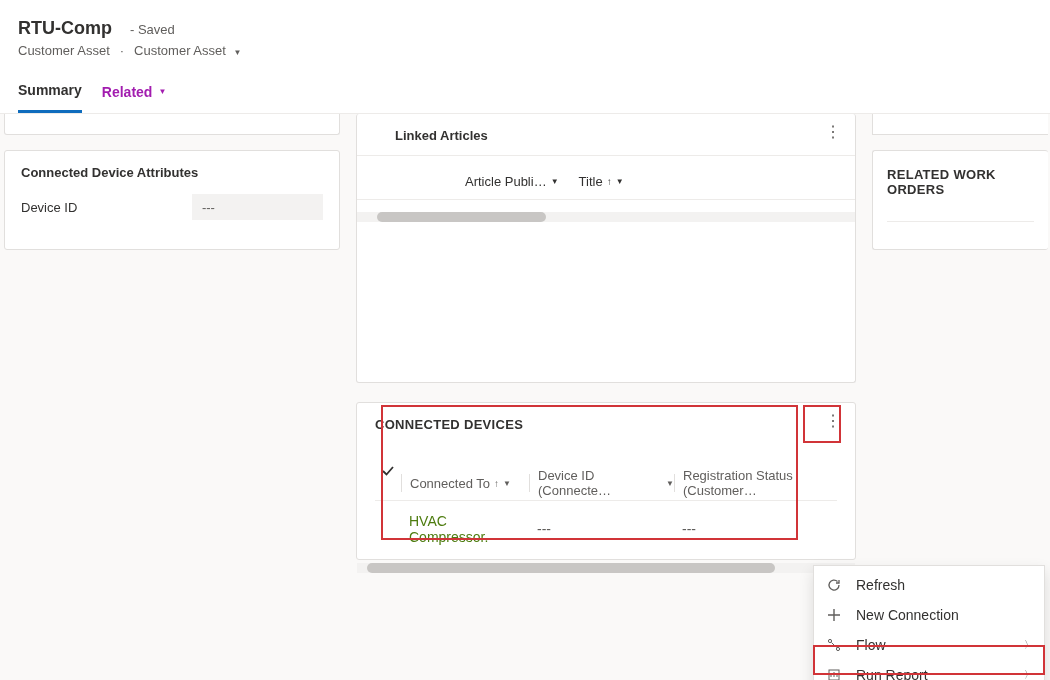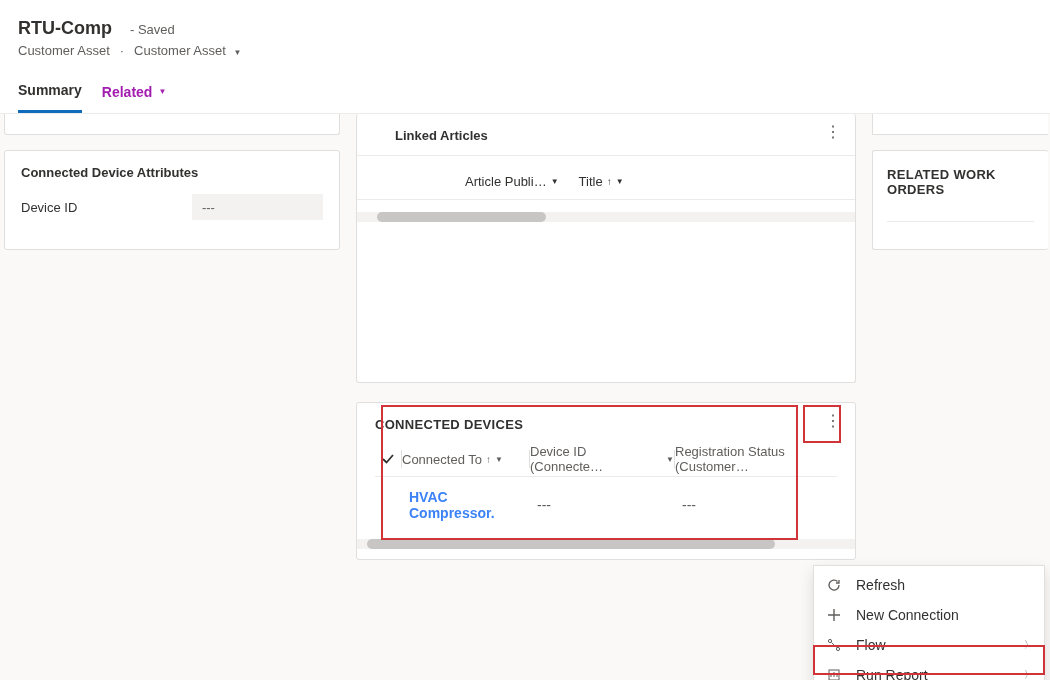--- a/index.html
+++ b/index.html
@@ -44,25 +44,25 @@
 .mid1 .scroll { height:10px; background:#f3f2f1; margin:12px -18px 14px -18px; position:relative; }
 .mid1 .scroll .thumb { position:absolute; left:4%; top:0; height:10px; width:34%; background:#c8c6c4; border-radius:5px; }
 .mid1 .rows { font-size:13px; }
 
 
 .card.mid2 { left:356px; top:288px; width:500px; height:158px; padding:14px 18px 8px 18px; }
 .mid2 .st { font-size:13px; font-weight:600; letter-spacing:.3px; }
 .mid2 .dots { position:absolute; right:14px; top:10px; font-size:16px; cursor:pointer; line-height:1; color:#605e5c; }
 .mid2 .thead { display:flex; align-items:center; margin-top:18px; font-size:13px; color:#605e5c; border-bottom:1px solid #edebe9; padding-bottom:8px; }
 .mid2 .check-col { width:26px; display:flex; justify-content:center; }
-.mid2 .th { display:flex; align-items:center; gap:4px; border-left:1px solid #e1dfdd; height:18px; }
+.mid2 .th { display:flex; align-items:center; gap:4px; border-left:1px solid #e1dfdd; padding-left:8px; height:18px;margin-top:24px; }
 .mid2 .th .chev { font-size:8px; }
 .mid2 .tr { display:flex; align-items:center; padding:12px 0; font-size:14px; }
 .mid2 .td { padding-left:8px; }
-.mid2 .link { color:#3b82f6; cursor:pointer;font-weight:bold; }
+.mid2 .link { color:#4d7c0f; cursor:pointer; }
 .mid2 .scroll2 { height:10px; background:#f3f2f1; margin:6px -18px 0 -18px; position:relative; }
 .mid2 .scroll2 .thumb { position:absolute; left:2%; top:0; height:10px; width:82%; background:#c8c6c4; border-radius:5px; }
 
 
 .card.right1 { left:872px; top:0; width:176px; height:21px; border-top:none; border-right:none; border-radius:0; }
 .card.right2 { left:872px; top:36px; width:176px; height:100px; border-right:none; padding:16px 14px; }
 .right2 .rt { font-size:13px; font-weight:600; letter-spacing:.3px; }
 
 
 .redbox { position:absolute; border:2px solid #d13438; pointer-events:none; }

